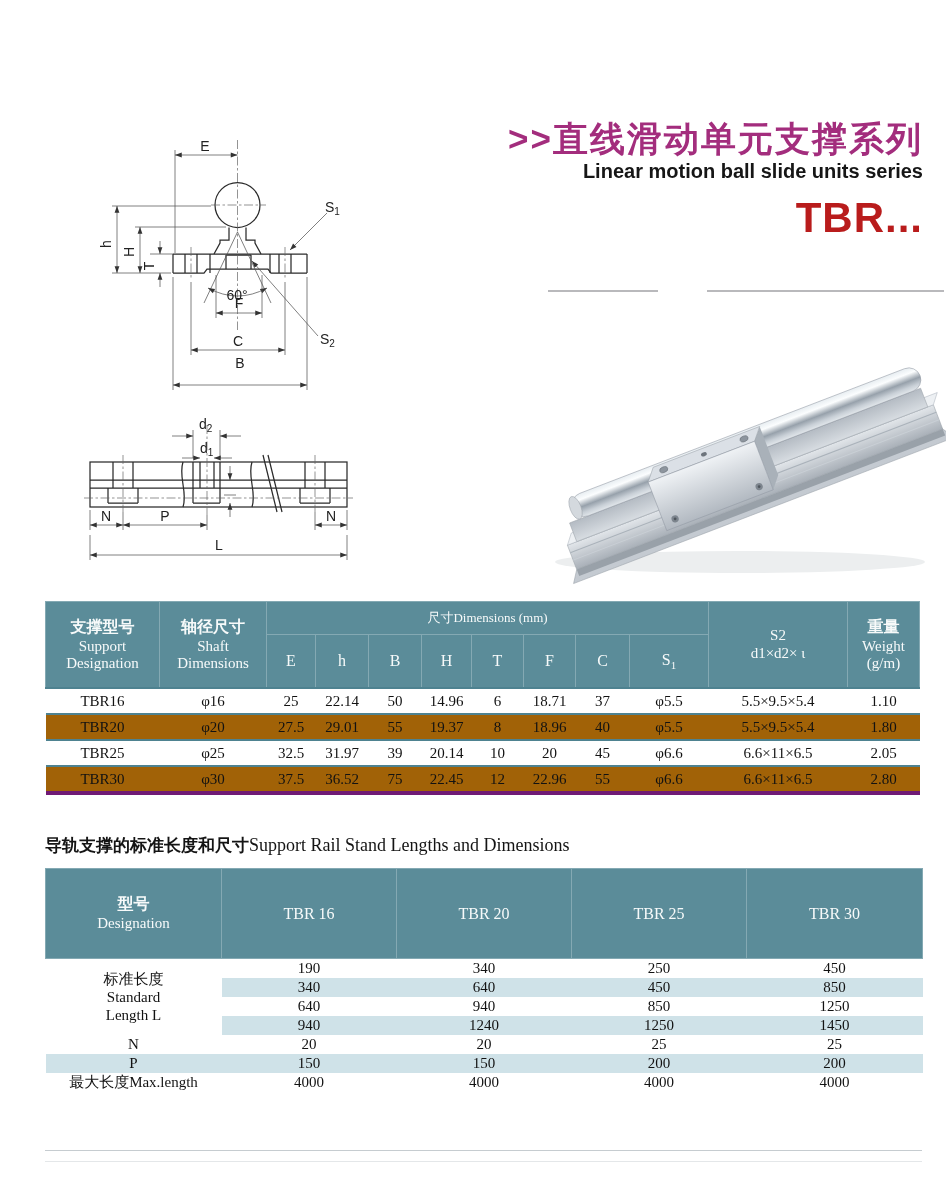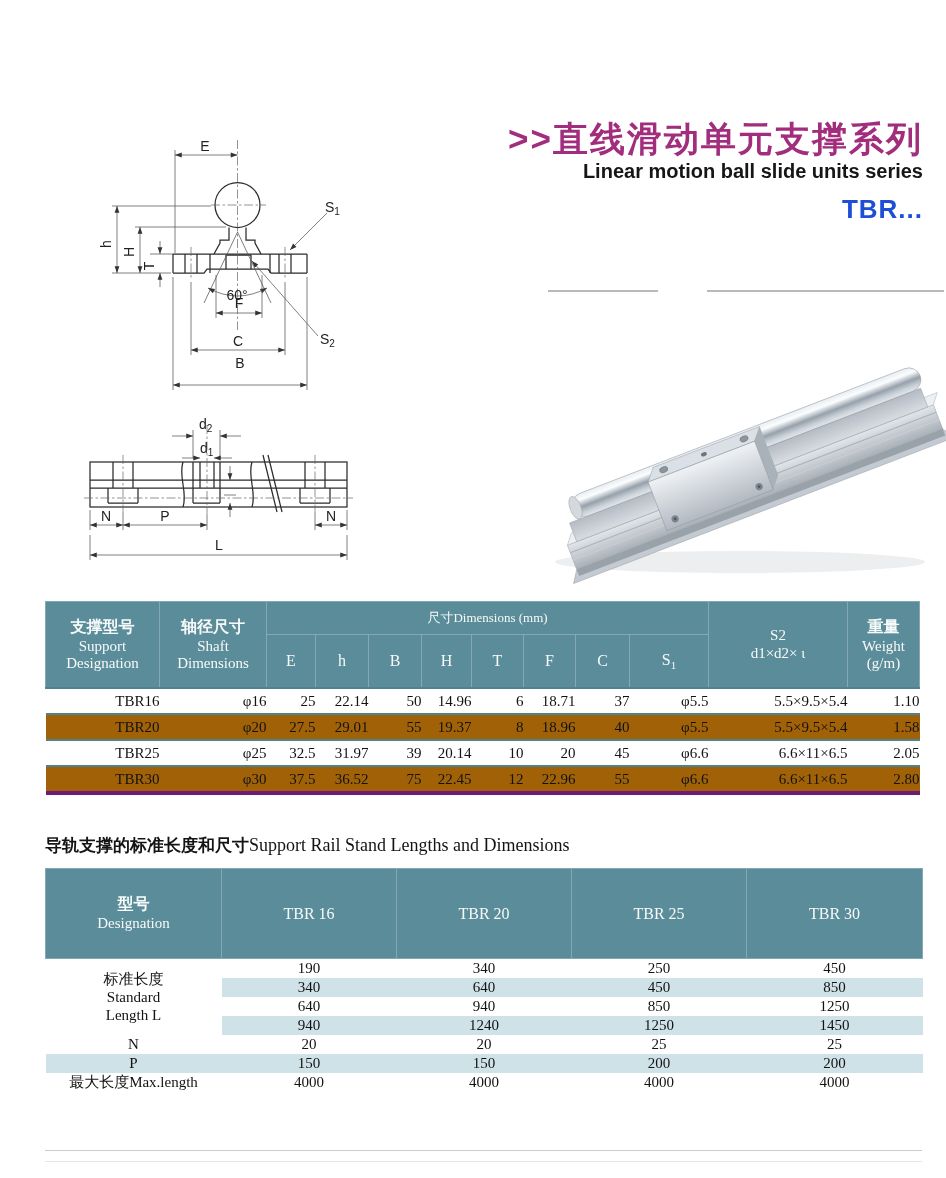--- a/index.html
+++ b/index.html
@@ -6,41 +6,41 @@
   #page{position:relative;width:946px;height:1178px;background:#fff;overflow:hidden;
         font-family:"Liberation Serif",serif;color:#141414;}
 
   
   .hd{position:absolute;right:23px;text-align:right;white-space:nowrap;}
   .hd-cn{top:116px;font-family:"Liberation Sans",sans-serif;font-weight:bold;
          font-size:35px;letter-spacing:2px;color:#a32d7d;}
   .hd-en{top:160px;font-family:"Liberation Sans",sans-serif;font-weight:bold;
          font-size:20px;color:#161616;}
   .hd-series{top:194px;font-family:"Liberation Sans",sans-serif;font-weight:bold;
-         font-size:26px;letter-spacing:1px;color:#1d4ed8;}
+         font-size:42px;letter-spacing:1px;color:#b91c1c;}
   .rule{position:absolute;height:2px;background:#b9b9bc;top:290px;}
   .rule1{left:548px;width:110px;}
   .rule2{left:707px;width:237px;}
 
   
   svg text{font-family:"Liberation Sans",sans-serif;font-size:14px;fill:#222;}
   .outline{stroke:#2b2b2b;stroke-width:1.25;fill:none;}
   .thin{stroke:#555;stroke-width:0.75;fill:none;}
   .cline{stroke:#666;stroke-width:0.7;fill:none;stroke-dasharray:9 2.5 2.5 2.5;}
 
   
   table{border-collapse:collapse;table-layout:fixed;}
   .cn{display:block;font-weight:bold;font-size:16px;}
   .en{display:block;font-size:15px;white-space:pre-line;line-height:1.15;}
   #t1{position:absolute;left:45px;top:601px;width:874px;}
   #t1 th{background:#5b8c99;color:#f7fafa;border:1px solid #84a9b3;
          font-weight:normal;text-align:center;vertical-align:middle;padding:2px 0;}
   #t1 tr.h1 th.grp{height:28px;font-size:13px;}
   #t1 tr.h2 th{height:48px;font-size:16px;}
-  #t1 td{height:24px;text-align:right;font-size:15px;color:#121212;
+  #t1 td{height:24px;text-align:center;font-size:15px;color:#121212;
          border-top:2px solid #4e8290;padding:0;margin-top:36px;}
   #t1 tbody tr:last-child td{border-bottom:4px solid #701a75;}
   #t1 tr.stripe td{background:#a16207;}
   sub{font-size:11px;}
 
   .sec2{position:absolute;left:45px;top:834px;font-size:17px;white-space:nowrap;}
   .sec2 .c{font-weight:bold;font-family:"Liberation Sans",sans-serif;font-size:17px;}
   .sec2 .e{font-family:Liberation Serif, serif;font-size:18px;}
 
   #t2{position:absolute;left:45px;top:868px;width:877px;}
@@ -285,21 +285,21 @@
           <td>φ20</td>
           <td>27.5</td>
           <td>29.01</td>
           <td>55</td>
           <td>19.37</td>
           <td>8</td>
           <td>18.96</td>
           <td>40</td>
           <td>φ5.5</td>
           <td>5.5×9.5×5.4</td>
-          <td>1.58</td>
+          <td>1.80</td>
       </tr>
       <tr>
         <td>TBR25</td>
           <td>φ25</td>
           <td>32.5</td>
           <td>31.97</td>
           <td>39</td>
           <td>20.14</td>
           <td>10</td>
           <td>20</td>

